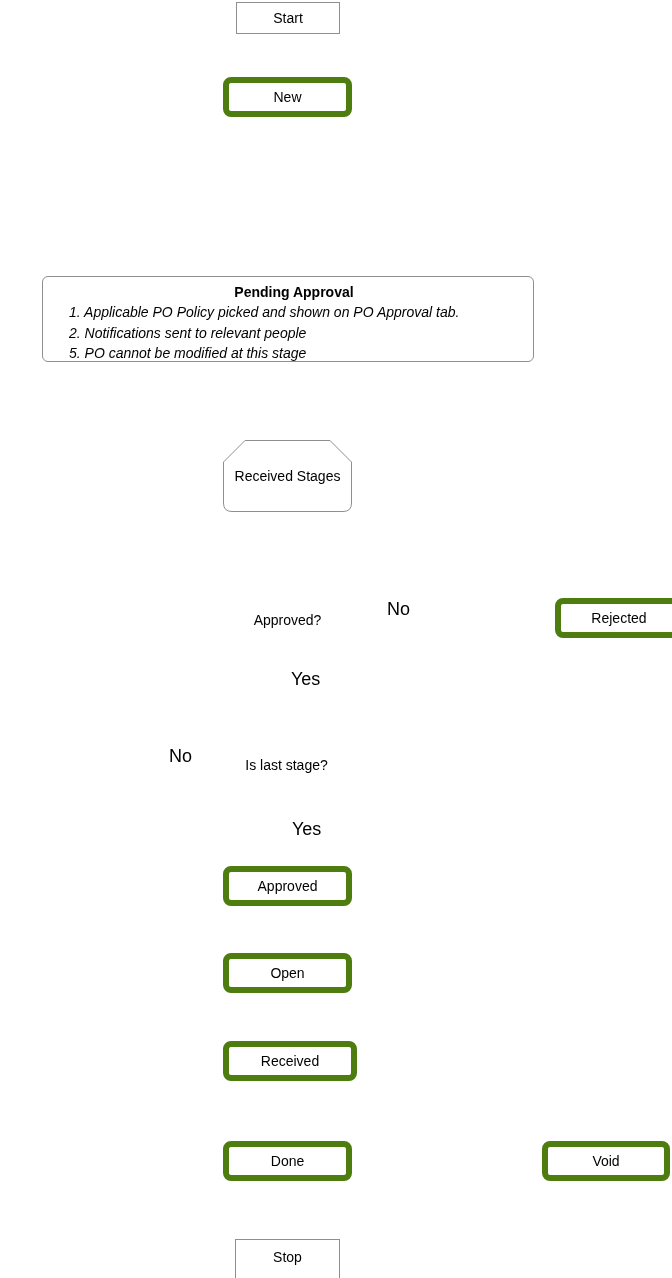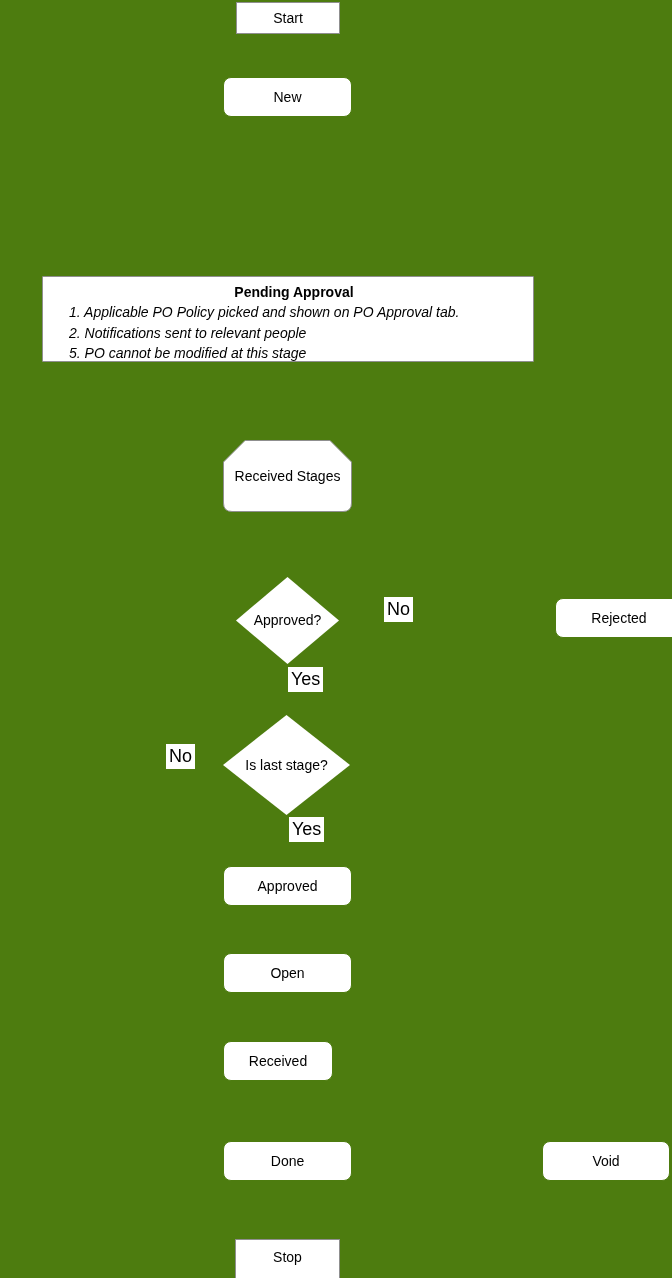--- a/index.html
+++ b/index.html
@@ -4,46 +4,46 @@
 <style>
   html, body {
     margin: 0;
     padding: 0;
     background: #000000;
   }
   .canvas {
     position: relative;
     width: 672px;
     height: 1278px;
-    background: #4d7c0f;
+    background: #ffffff;
     overflow: hidden;
     font-family: "Liberation Sans", "DejaVu Sans", sans-serif;
     color: #000000;
   }
   .node {
     position: absolute;
     background: #ffffff;
     display: flex;
     align-items: center;
     justify-content: center;
     text-align: center;
     font-size: 14px;
     line-height: 1.2;
     box-sizing: border-box;
   }
   .rect-sharp {
     border: 1px solid #8f8f8f;
   }
   .rect-rounded {
-    border: 1px solid #4d7c0f;
+    border: 6px solid #4d7c0f;
     border-radius: 8px;
   }
   .note {
     border: 1px solid #8f8f8f;
-    border-radius: 1px;
+    border-radius: 6px;
     display: block;
     text-align: left;
     padding: 5px 14px 4px 26px;
   }
   .note-title {
     font-weight: bold;
     text-align: center;
     line-height: 20px;
   }
   .note-item {
@@ -140,21 +140,21 @@
   <div class="edge-label" style="left:289px; top:817px;">Yes</div>
 
   <div class="node rect-rounded" style="left:223px; top:866px; width:129px; height:40px;">
     <span>Approved</span>
   </div>
 
   <div class="node rect-rounded" style="left:223px; top:953px; width:129px; height:40px;">
     <span>Open</span>
   </div>
 
-  <div class="node rect-rounded" style="left:223px; top:1041px; width:110px; height:40px;">
+  <div class="node rect-rounded" style="left:223px; top:1041px; width:134px; height:40px;">
     <span>Received</span>
   </div>
 
   <div class="node rect-rounded" style="left:542px; top:1141px; width:128px; height:40px;">
     <span>Void</span>
   </div>
 
   <div class="node rect-rounded" style="left:223px; top:1141px; width:129px; height:40px;">
     <span>Done</span>
   </div>

